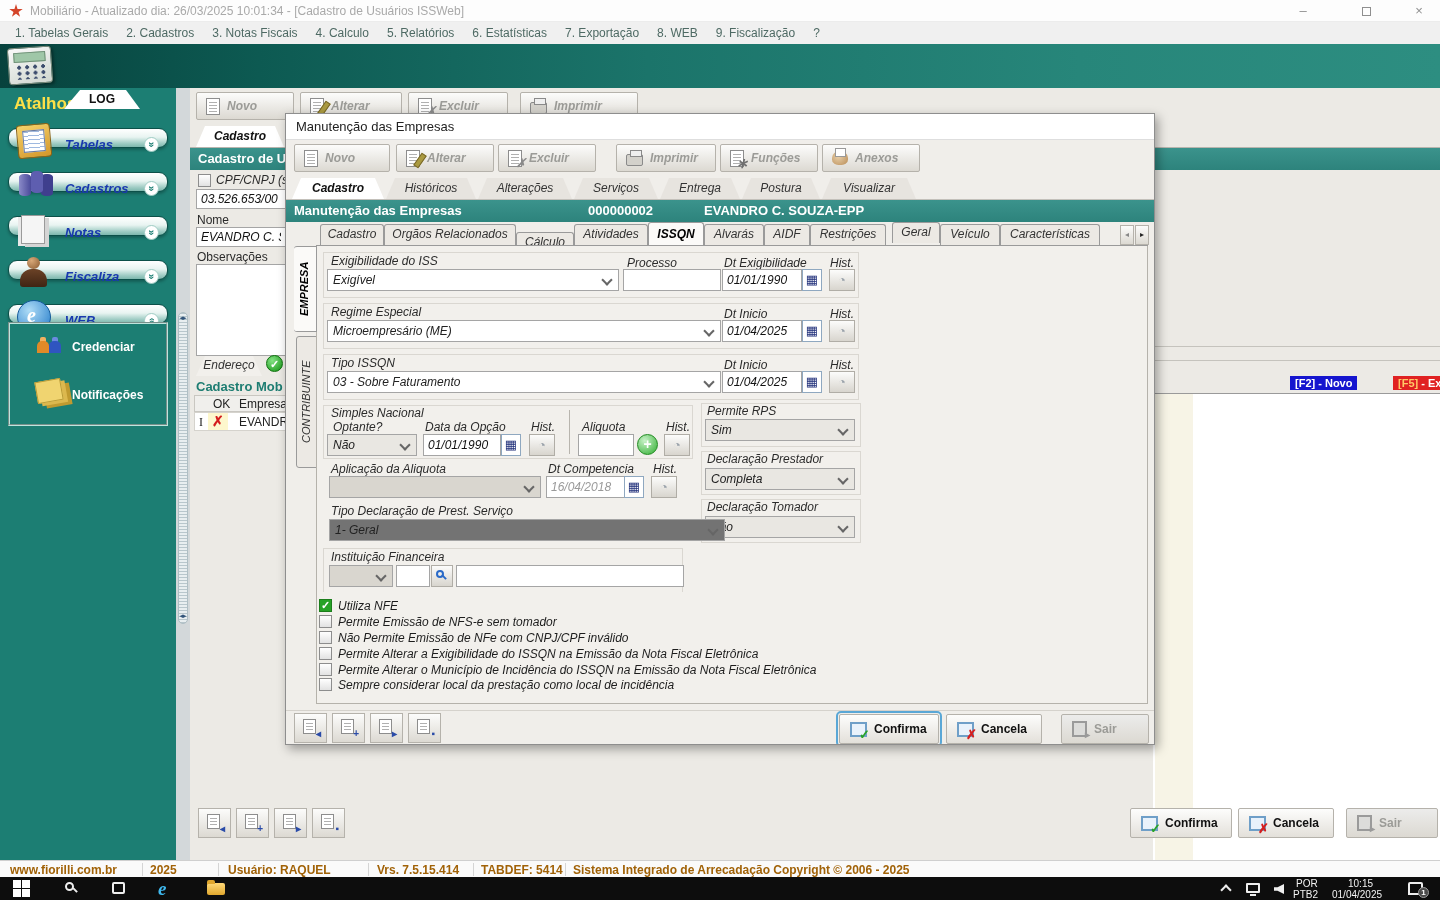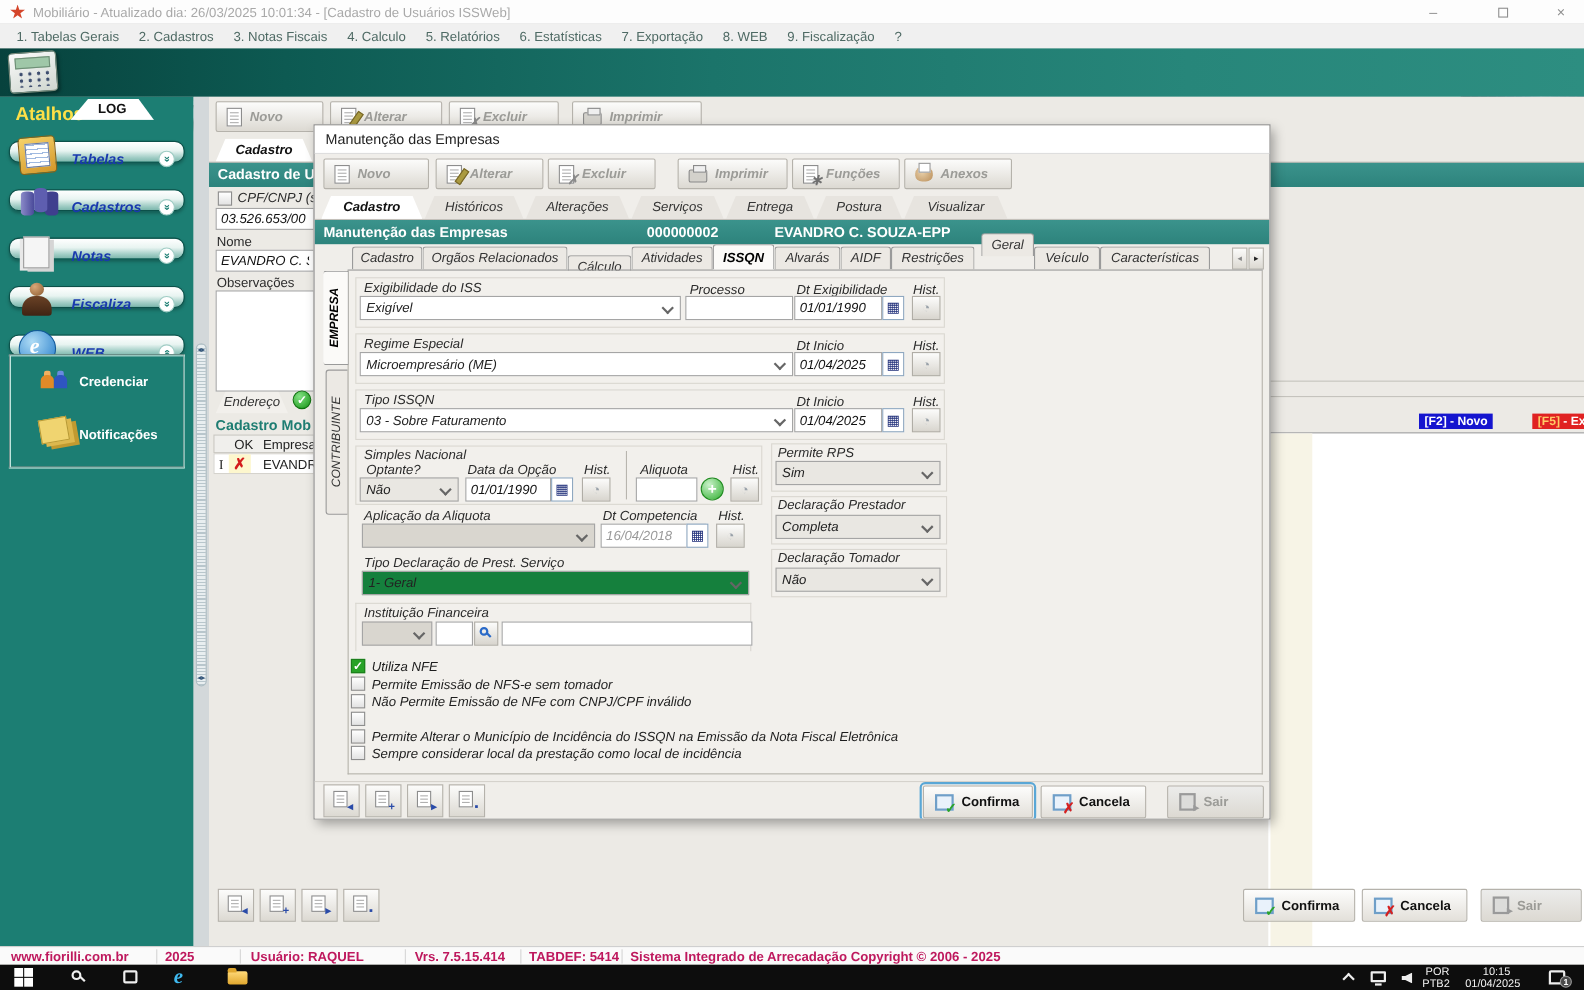--- a/index.html
+++ b/index.html
@@ -138,21 +138,21 @@
   .door::after{content:"\25B8";position:absolute;right:-5px;bottom:-5px;color:#9a9a9a;font-size:10px}
   .hintF2{background:#1515cf;color:#fff;font-weight:bold;font-size:11px;padding:1px 5px}
   .hintF5{background:#e02222;color:#fff;font-weight:bold;font-size:11px;padding:1px 5px}
   .hintF5 b{color:#ffc966}
   .okball{position:absolute;width:17px;height:17px;border-radius:50%;color:#fff;text-align:center;line-height:17px;
     font-size:11px;font-weight:bold;background:radial-gradient(circle at 35% 30%,#83e283,#149314);border:1px solid #0c700c}
   .okball::after{content:"\2713"}
   .redx{color:#d41c1c;font-weight:bold;font-size:14px}
   
   #statusbar{left:0;top:860px;width:1440px;height:17px;background:#fafafa;border-top:1px solid #cfcfcf}
-  .status-seg{position:absolute;top:2px;font-size:12px;font-weight:bold;color:#be185d;white-space:nowrap}
+  .status-seg{position:absolute;top:2px;font-size:12px;font-weight:bold;color:#a16207;white-space:nowrap}
   .status-div{position:absolute;top:2px;width:1px;height:13px;background:#d5d5d5}
   #taskbar{left:0;top:877px;width:1440px;height:23px;background:#0d0d0d}
   .tb-ic{position:absolute;top:2px;width:20px;height:19px}
   .start-grid{display:grid;grid-template-columns:8px 8px;grid-template-rows:8px 8px;gap:1px;margin:1px}
   .start-grid i{background:#fff}
   .tb-mag{position:absolute;left:3px;top:3px;width:9px;height:9px;border:2px solid #eee;border-radius:50%}
   .tb-mag::after{content:"";position:absolute;width:2px;height:6px;background:#eee;right:-4px;bottom:-4px;transform:rotate(-45deg)}
   .tb-tv{position:absolute;left:2px;top:3px;width:13px;height:12px;border:2px solid #eee;border-radius:2px}
   .tb-e{color:#3fb9ef;font-weight:bold;font-style:italic;font-size:19px;font-family:"Liberation Serif",serif;line-height:19px}
   .tb-folder{position:absolute;left:1px;top:4px;width:18px;height:12px;background:linear-gradient(#ffd978,#e0a72e);border-radius:2px}
@@ -380,21 +380,21 @@
 
     <div class="abs" style="left:30px;top:131px;width:832px;height:1px;background:#9a9a9a;z-index:2"></div>
     <div class="itab" style="left:34px;top:110px;width:64px">Cadastro</div>
     <div class="itab" style="left:98px;top:110px;width:132px">Orgãos Relacionados</div>
     <div class="itab" style="left:230px;top:118px;width:58px">Cálculo</div>
     <div class="itab" style="left:288px;top:110px;width:74px">Atividades</div>
     <div class="itab active" style="left:362px;top:110px;width:56px">ISSQN</div>
     <div class="itab" style="left:418px;top:110px;width:60px">Alvarás</div>
     <div class="itab" style="left:478px;top:110px;width:46px">AIDF</div>
     <div class="itab" style="left:524px;top:110px;width:76px">Restrições</div>
-    <div class="itab" style="left:606px;top:98px;width:48px">Geral</div>
+    <div class="itab" style="left:606px;top:108px;width:48px">Geral</div>
     <div class="itab" style="left:654px;top:110px;width:60px">Veículo</div>
     <div class="itab" style="left:714px;top:110px;width:100px">Características</div>
     <div class="abs" style="left:834px;top:111px;width:14px;height:20px;background:linear-gradient(#fcfcfb,#dcd9d2);border:1px solid #b5b2ab;text-align:center;font-size:8px;line-height:18px;color:#888">◂</div>
     <div class="abs" style="left:849px;top:111px;width:14px;height:20px;background:linear-gradient(#fcfcfb,#dcd9d2);border:1px solid #b5b2ab;text-align:center;font-size:8px;line-height:18px;color:#222">▸</div>
 
     <div class="vtab active" style="left:8px;top:132px;width:23px;height:86px;line-height:21px">EMPRESA</div>
     <div class="vtab" style="left:10px;top:222px;width:21px;height:132px;line-height:19px">CONTRIBUINTE</div>
 
     <div class="abs" style="left:30px;top:132px;width:832px;height:458px;background:#f2f0ec;border:1px solid #b5b2ab;border-top:none"></div>
 
@@ -455,38 +455,39 @@
 
     <div class="lbl" style="left:45px;top:348px">Aplicação da Aliquota</div>
     <div class="combo dis" style="left:43px;top:362px;width:212px"></div>
     <div class="lbl" style="left:262px;top:348px">Dt Competencia</div>
     <input class="field gray" style="left: 260px; top: 362px; width: 96px;" readonly="" value="16/04/2018">
     <div class="calb" style="left:338px;top:362px"></div>
     <div class="lbl" style="left:367px;top:348px">Hist.</div>
     <div class="histb" style="left:365px;top:362px"></div>
 
     <div class="lbl" style="left:45px;top:390px">Tipo Declaração de Prest. Serviço</div>
-    <div class="combo" style="left:43px;top:405px;width:352px;background:#15803d">1- Geral</div>
+    <div class="combo" style="left:43px;top:405px;width:396px;background:#737373">1- Geral</div>
 
     <div class="grp" style="left:37px;top:434px;width:360px;height:44px;border-bottom:none;background:transparent"></div>
     <div class="lbl" style="left:45px;top:436px">Instituição Financeira</div>
     <div class="combo dis" style="left:43px;top:451px;width:64px"></div>
     <input class="field" style="left: 110px; top: 451px; width: 34px;" readonly="" value="">
     <div class="srchb" style="left:145px;top:451px">
         <span class="mag"></span>
       </div>
     <input class="field" style="left: 170px; top: 451px; width: 228px;" readonly="" value="">
 
     <span class="cb checked" style="left:33px;top:485px"></span>
     <span class="cblabel" style="left:52px;top:485px">Utiliza NFE</span>
     <span class="cb" style="left:33px;top:501px"></span>
     <span class="cblabel" style="left:52px;top:501px">Permite Emissão de NFS-e sem tomador</span>
     <span class="cb" style="left:33px;top:517px"></span>
     <span class="cblabel" style="left:52px;top:517px">Não Permite Emissão de NFe com CNPJ/CPF inválido</span>
     <span class="cb" style="left:33px;top:533px"></span>
+    <span class="cblabel" style="left:52px;top:533px">Permite Alterar a Exigibilidade do ISSQN na Emissão da Nota Fiscal Eletrônica</span>
     <span class="cb" style="left:33px;top:549px"></span>
     <span class="cblabel" style="left:52px;top:549px">Permite Alterar o Município de Incidência do ISSQN na Emissão da Nota Fiscal Eletrônica</span>
     <span class="cb" style="left:33px;top:564px"></span>
     <span class="cblabel" style="left:52px;top:564px">Sempre considerar local da prestação como local de incidência</span>
 
     <div class="abs" style="left:0;top:596px;width:868px;height:36px;background:#f0eeea;border-top:1px solid #d5d2cc"></div>
     <div class="navb" style="left:8px;top:599px">
         <span class="navdoc n1"></span>
       </div>
     <div class="navb" style="left:46px;top:599px">

